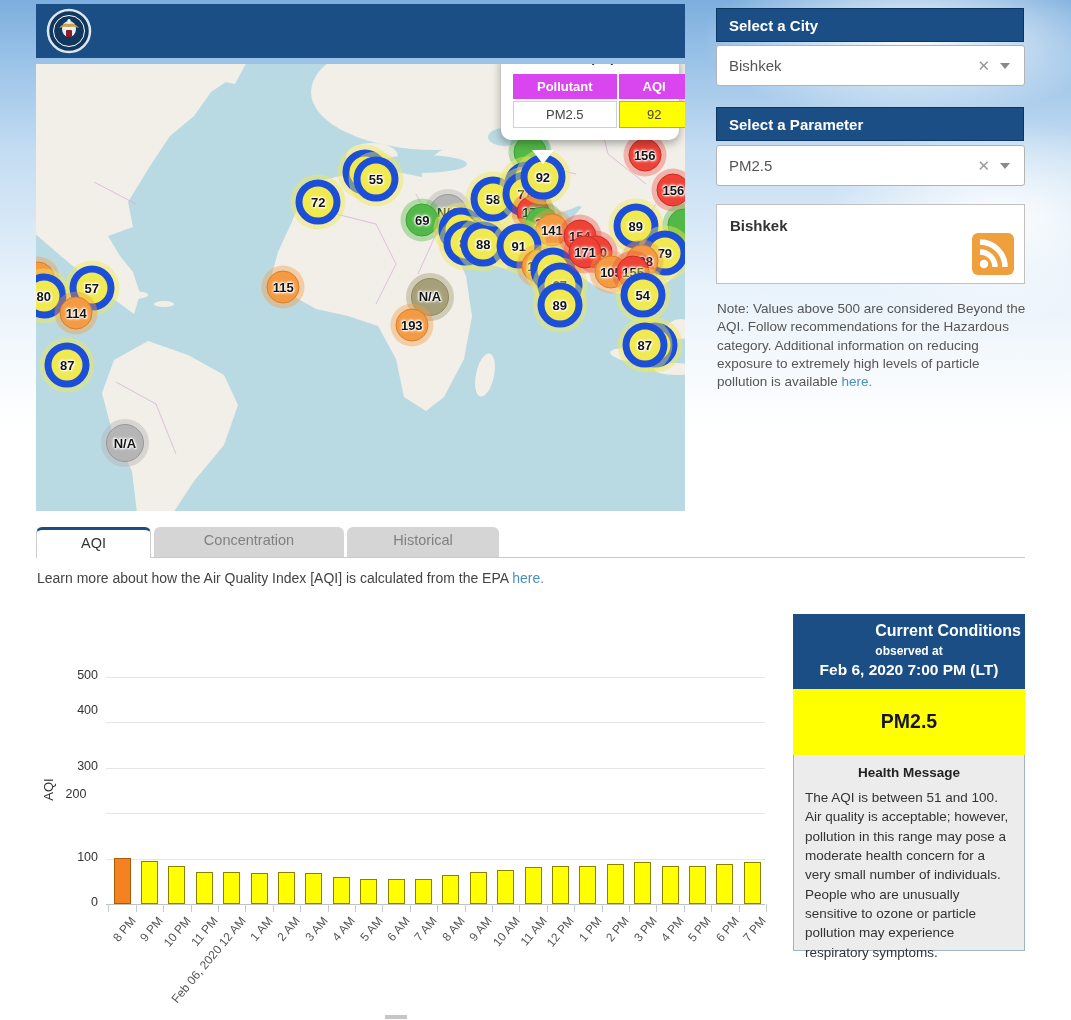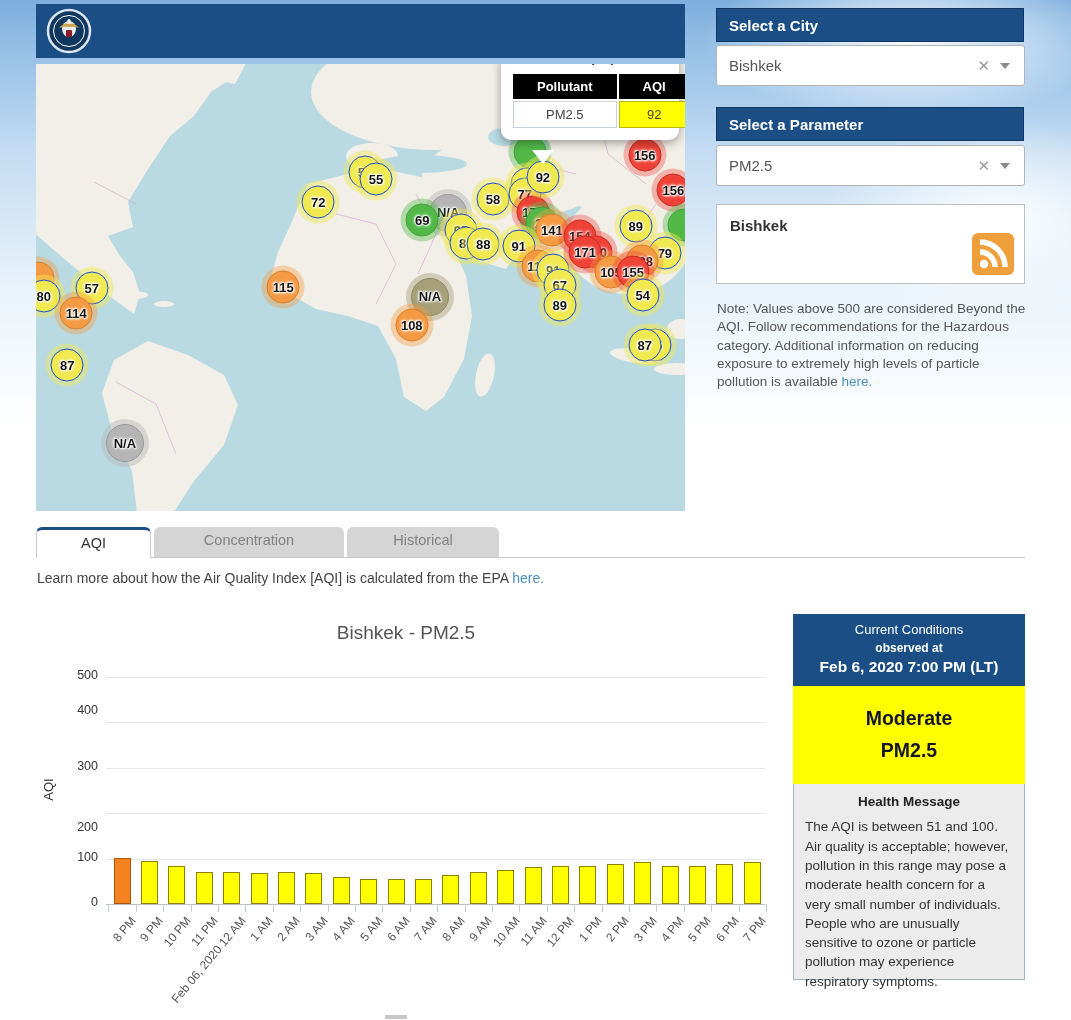--- a/index.html
+++ b/index.html
@@ -11,33 +11,33 @@
   
   #app-header{position:absolute;left:36px;top:4px;width:649px;height:54px;background:#1a4e84;display:flex;align-items:center;}
   #app-header .seal{margin-left:10px;}
   #app-title{color:#fff;font-size:20px;font-weight:bold;margin-left:14px;letter-spacing:.2px;}
 
   
   #map{position:absolute;left:36px;top:64px;width:649px;height:447px;background:#badae3;overflow:hidden;}
   .marker{position:absolute;border-radius:50%;display:flex;align-items:center;justify-content:center;
           font-weight:bold;font-size:13px;color:#141414;width:31px;height:31px;transform:translate(-50%,-50%);
           text-shadow:0 0 2px #fff,0 0 2px #fff,1px 1px 2px #fff,-1px -1px 2px #fff,0 0 4px #fff;cursor:pointer;}
-  .lv-yellow{background:#f0e94f;border:1px solid #1d4ed8;box-shadow:0 0 0 5px rgba(240,233,79,.45);}
+  .lv-yellow{background:#f0e94f;border:7px solid #1d4ed8;box-shadow:0 0 0 5px rgba(240,233,79,.45);}
   .lv-orange{background:#f49a43;border:1px solid #d97f28;box-shadow:0 0 0 5px rgba(244,154,67,.40);}
   .lv-red{background:#ee4237;border:1px solid #c92b20;box-shadow:0 0 0 5px rgba(238,66,55,.35);}
   .lv-green{background:#52b948;border:1px solid #3da035;box-shadow:0 0 0 5px rgba(82,185,72,.40);}
   .lv-na{background:#b5b5b5;border:1px solid #989898;box-shadow:0 0 0 5px rgba(181,181,181,.45);width:36px;height:36px;}
   .lv-na2{background:#a69f79;border:1px solid #8f8a60;box-shadow:0 0 0 5px rgba(166,159,121,.45);width:36px;height:36px;}
 
   #map-tooltip{position:absolute;left:465px;top:-12px;width:158px;background:#fff;border-radius:10px;
                box-shadow:0 3px 10px rgba(0,0,0,.35);padding:4px 10px 10px 10px;z-index:30;}
   #tooltip-clipped-title{height:12px;overflow:hidden;text-align:center;font-weight:bold;color:#333;font-size:14px;}
   #tooltip-clipped-title span{display:block;margin-top:-7px;}
   #map-tooltip table{border-collapse:separate;border-spacing:2px;margin:4px auto 0 auto;}
-  #map-tooltip th{background:#000000;color:#fff;font-size:13px;font-weight:bold;padding:5px 24px;}
+  #map-tooltip th{background:#d946ef;color:#fff;font-size:13px;font-weight:bold;padding:5px 24px;}
   #map-tooltip td{font-size:13px;color:#444;text-align:center;padding:5px 8px;border:1px solid #c9d2da;}
   #map-tooltip td.aqi-cell{background:#ffff00;border:1px solid #b9b900;}
   #tooltip-arrow{position:absolute;left:507px;top:86px;width:0;height:0;transform:translateX(-50%);z-index:30;
                  border-left:11px solid transparent;border-right:11px solid transparent;border-top:14px solid #fff;}
 
   
   .panel-header{position:absolute;left:716px;width:308px;height:34px;background:#1a4e84;border:1px solid #0d3660;
                 color:#fff;font-weight:bold;font-size:15px;line-height:33px;padding-left:12px;box-sizing:border-box;}
   .select-box{position:absolute;left:716px;width:309px;height:41px;background:#fff;border:1px solid #b3b3b3;border-radius:3px;
               box-sizing:border-box;display:flex;align-items:center;cursor:pointer;}
@@ -70,21 +70,21 @@
   .bar{position:absolute;bottom:0;width:17px;box-sizing:border-box;}
   .b-yellow{background:#ffff00;border:1.5px solid #8b8000;}
   .b-orange{background:#f58220;border:1.5px solid #a85a06;}
   .xtick{position:absolute;top:227px;width:1px;height:8px;background:#c2ccd4;}
   .xlabel{position:absolute;top:302px;width:130px;text-align:right;font-size:12px;color:#555;
           transform:rotate(-50deg);transform-origin:100% 0;}
 
   
   #cc-panel{position:absolute;left:793px;top:614px;width:232px;height:398px;box-sizing:border-box;}
   #cc-header{background:#1a4e84;color:#fff;text-align:center;padding:8px 4px 10px 4px;}
-  #cc-title{font-size:13px;font-weight:normal;}
+  #cc-title{font-size:16px;font-weight:bold;text-align:right;}
   #cc-observed-label{font-size:12px;font-weight:bold;margin-top:4px;}
   #cc-observed-time{font-size:15.5px;font-weight:bold;margin-top:3px;}
   #cc-aqi{background:#ffff00;text-align:center;color:#15152a;font-weight:bold;font-size:19.5px;padding:16px 0 18px 0;line-height:1.65;}
   #cc-health{background:#ececec;border:1px solid #9fb4c4;border-top:none;padding:10px 11px 12px 11px;box-sizing:border-box;height:196px;}
   #cc-health-title{text-align:center;font-weight:bold;font-size:13.5px;color:#222;margin-bottom:8px;}
   #cc-health-text{font-size:13.5px;color:#333;line-height:1.43;}
 
   #legend-peek{position:absolute;left:385px;top:1015px;width:22px;height:4px;background:#c6c6c6;}
 </style>
 </head>
@@ -157,21 +157,21 @@
       <div class="marker lv-yellow" style="left: 43.5%; top: 30.9%;">72</div>
       <div class="marker lv-yellow" style="left: 50.7%; top: 24.2%;">55</div>
       <div class="marker lv-yellow" style="left: 52.4%; top: 25.7%;">55</div>
       <div class="marker lv-na" style="left: 63.5%; top: 33.3%;">N/A</div>
       <div class="marker lv-green" style="left: 59.5%; top: 34.9%;">69</div>
       <div class="marker lv-yellow" style="left: 65.5%; top: 37.1%;">95</div>
       <div class="marker lv-yellow" style="left: 66.3%; top: 40%;">80</div>
       <div class="marker lv-yellow" style="left: 68.9%; top: 40.3%;">88</div>
       <div class="marker lv-yellow" style="left: 70.4%; top: 30.2%;">58</div>
       <div class="marker lv-na2" style="left: 60.7%; top: 52.1%;">N/A</div>
-      <div class="marker lv-orange" style="left: 57.9%; top: 58.4%;">108</div>
+      <div class="marker lv-orange" style="left: 57.9%; top: 58.4%;">193</div>
       <div class="marker lv-green" style="left: 76.1%; top: 19.7%;"></div>
       <div class="marker lv-yellow" style="left: 75.7%; top: 26.8%;">82</div>
       <div class="marker lv-yellow" style="left: 75.3%; top: 29.1%;">77</div>
       <div class="marker lv-red" style="left: 76.6%; top: 33.1%;">173</div>
       <div class="marker lv-green" style="left: 78%; top: 35.6%;">23</div>
       <div class="marker lv-orange" style="left: 79.5%; top: 37.1%;">141</div>
       <div class="marker lv-yellow" style="left: 78.1%; top: 25.3%;">92</div>
       <div class="marker lv-yellow" style="left: 74.4%; top: 40.7%;">91</div>
       <div class="marker lv-orange" style="left: 77.3%; top: 45.2%;">118</div>
       <div class="marker lv-yellow" style="left: 79.7%; top: 46.1%;">91</div>
@@ -247,21 +247,20 @@
 <div class="tab" id="tab-aqi">AQI</div>
 <div class="tab" id="tab-concentration">Concentration</div>
 <div class="tab" id="tab-historical">Historical</div>
 
 <div id="learn-more">
   <span>Learn more about how the Air Quality Index [AQI] is calculated from the EPA</span>
   <span class="link">here.</span>
 </div>
 
 <div id="chart">
-  <div id="chart-title">Bishkek - PM2.5</div>
   <div id="y-axis-title">AQI</div>
   <div id="plot">
       <div class="gridline baseline" style="top: 227px;"></div>
       <div class="gridline" style="top: 181.6px;"></div>
       <div class="gridline" style="top: 136.2px;"></div>
       <div class="gridline" style="top: 90.8px;"></div>
       <div class="gridline" style="top: 45.4px;"></div>
       <div class="gridline" style="top: 0px;"></div>
       <div class="xtick" style="left: 2.3px;"></div>
       <div class="xtick" style="left: 29.7px;"></div>
@@ -308,21 +307,21 @@
       <div class="bar b-yellow" style="left: 473.3px; height: 37.682px;"></div>
       <div class="bar b-yellow" style="left: 500.7px; height: 39.952px;"></div>
       <div class="bar b-yellow" style="left: 528.1px; height: 41.768px;"></div>
       <div class="bar b-yellow" style="left: 555.5px; height: 37.682px;"></div>
       <div class="bar b-yellow" style="left: 582.9px; height: 37.682px;"></div>
       <div class="bar b-yellow" style="left: 610.3px; height: 39.952px;"></div>
       <div class="bar b-yellow" style="left: 637.7px; height: 41.768px;"></div>
     </div>
 <div class="ylabel" style="top: 283px;">0</div>
     <div class="ylabel" style="top: 237.6px;">100</div>
-    <div class="ylabel" style="top: 208px;">200</div>
+    <div class="ylabel" style="top: 175px; text-align: center;">200</div>
     <div class="ylabel" style="top: 146.8px;">300</div>
     <div class="ylabel" style="top: 91px;">400</div>
     <div class="ylabel" style="top: 56px;">500</div>
     <div class="xlabel" style="left: -38px;">8 PM</div>
     <div class="xlabel" style="left: -10.6px;">9 PM</div>
     <div class="xlabel" style="left: 16.8px;">10 PM</div>
     <div class="xlabel" style="left: 44.2px;">11 PM</div>
     <div class="xlabel" style="left: 71.6px;">Feb 06, 2020 12 AM</div>
     <div class="xlabel" style="left: 99px;">1 AM</div>
     <div class="xlabel" style="left: 126.4px;">2 AM</div>
@@ -345,21 +344,20 @@
     <div class="xlabel" style="left: 592.2px;">7 PM</div>
   </div>
 
 <div id="cc-panel">
   <div id="cc-header">
     <div id="cc-title">Current Conditions</div>
     <div id="cc-observed-label">observed at</div>
     <div id="cc-observed-time">Feb 6, 2020 7:00 PM (LT)</div>
   </div>
   <div id="cc-aqi">
-    <div>Moderate</div>
     <div>PM2.5</div>
   </div>
   <div id="cc-health">
     <div id="cc-health-title">Health Message</div>
     <div id="cc-health-text">The AQI is between 51 and 100. Air quality is acceptable; however, pollution in this range may pose a moderate health concern for a very small number of individuals. People who are unusually sensitive to ozone or particle pollution may experience respiratory symptoms.</div>
   </div>
 </div>
 
 <div id="legend-peek"></div>
 

